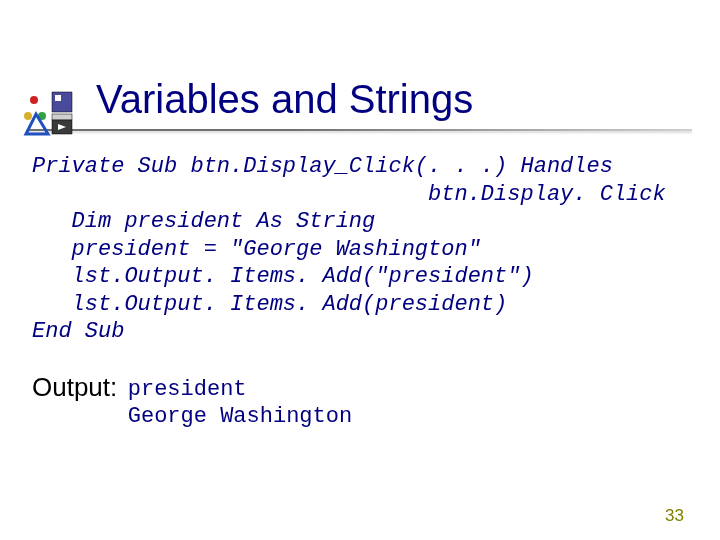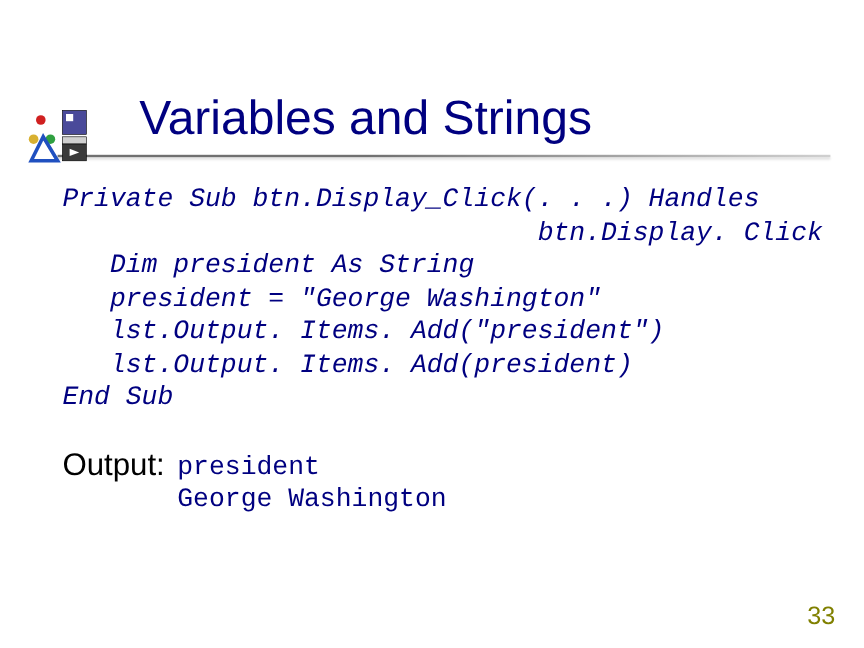--- a/index.html
+++ b/index.html
@@ -11,21 +11,20 @@
     font-family: Arial, Helvetica, sans-serif;
     position: relative;
     overflow: hidden;
   }
   .slide {
     width: 720px;
     height: 540px;
     position: relative;
     box-sizing: border-box;
     padding-top: 75px;
-    padding-left: 20px;
   }
   .icon-block {
     position: absolute;
     left: 22px;
     top: 90px;
     width: 56px;
     height: 56px;
   }
   .icon-block svg {
     width: 56px;
@@ -69,23 +68,23 @@
     vertical-align: top;
     font-family: "Courier New", Courier, monospace;
     font-size: 22px;
     line-height: 1.25;
     color: #000080;
     white-space: pre;
     margin-top: 4px;
   }
   .page-number {
     position: absolute;
-    right: 24px;
+    right: 36px;
     bottom: 14px;
-    font-size: 21px;
+    font-size: 17px;
     color: #808000;
     font-family: Arial, Helvetica, sans-serif;
   }
 </style>
 </head>
 <body>
 
 <div class="slide">
 
   <div class="icon-block">

